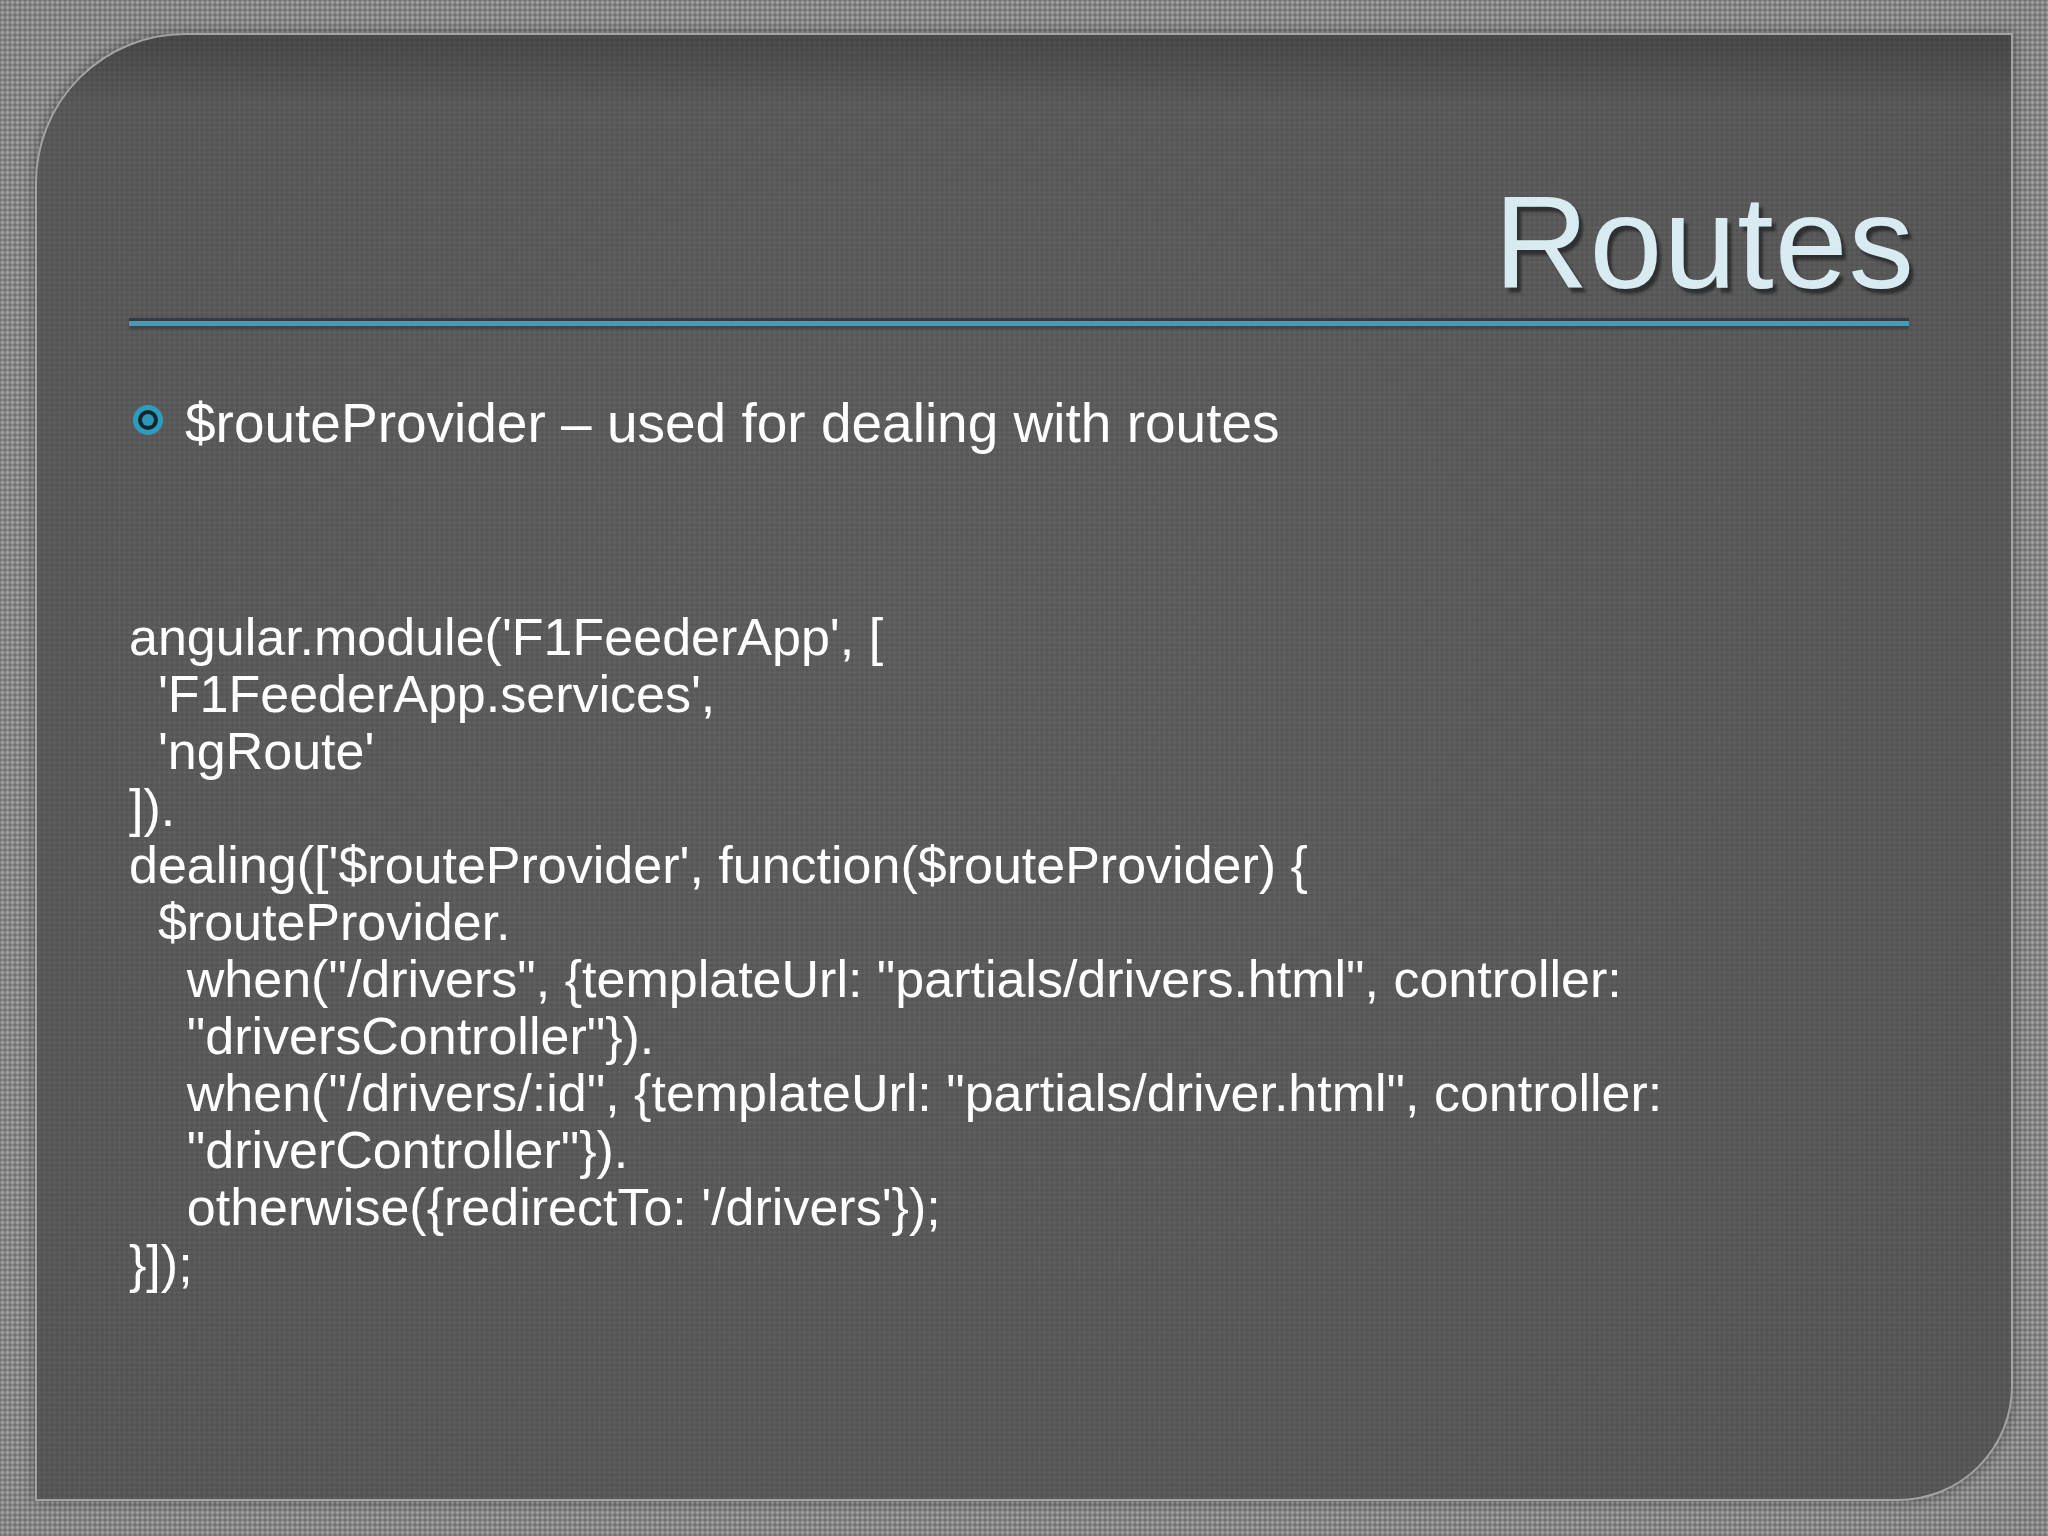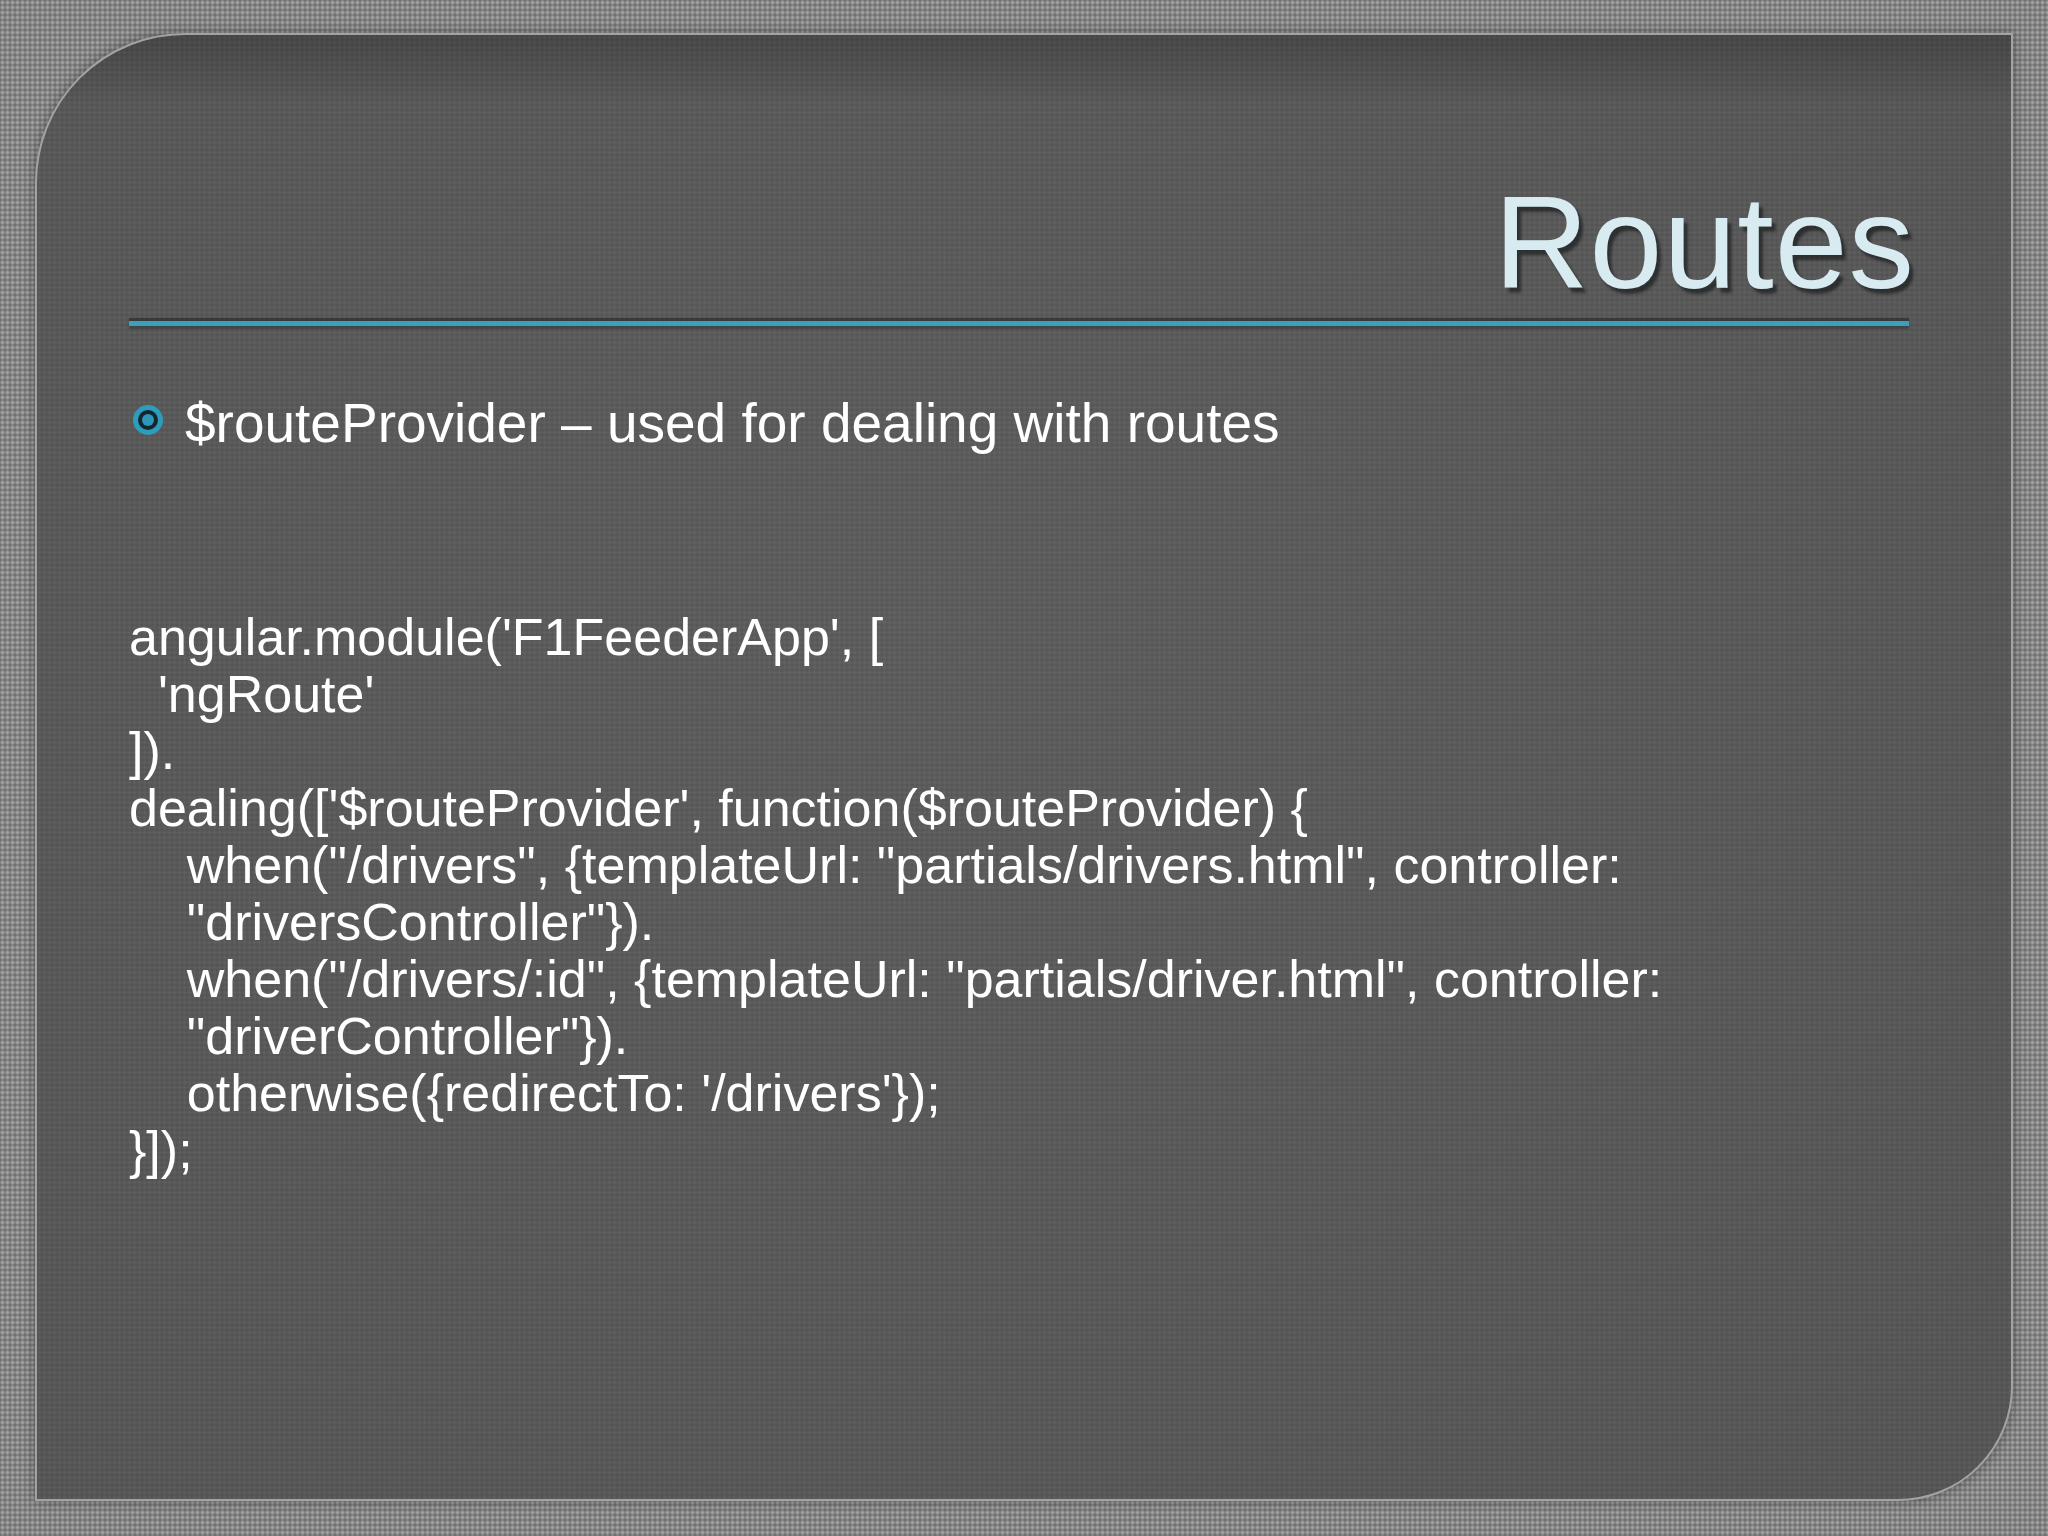--- a/index.html
+++ b/index.html
@@ -145,23 +145,25 @@
     <div class="bullet-row">
       <span class="bullet-icon">
         <span class="bullet-dot"></span>
       </span>
       <span class="bullet-text">$routeProvider – used for dealing with routes</span>
     </div>
 
 
     <div class="code-block">
       <div class="code-line">angular.module('F1FeederApp', [</div>
+      <div class="code-line">  'F1FeederApp.services',</div>
       <div class="code-line">  'ngRoute'</div>
       <div class="code-line">]).</div>
       <div class="code-line">dealing(['$routeProvider', function($routeProvider) {</div>
+      <div class="code-line">  $routeProvider.</div>
       <div class="code-line">    when("/drivers", {templateUrl: "partials/drivers.html", controller:</div>
       <div class="code-line">    "driversController"}).</div>
       <div class="code-line">    when("/drivers/:id", {templateUrl: "partials/driver.html", controller:</div>
       <div class="code-line">    "driverController"}).</div>
       <div class="code-line">    otherwise({redirectTo: '/drivers'});</div>
       <div class="code-line">}]);</div>
     </div>
 
   </div>
 </div>

